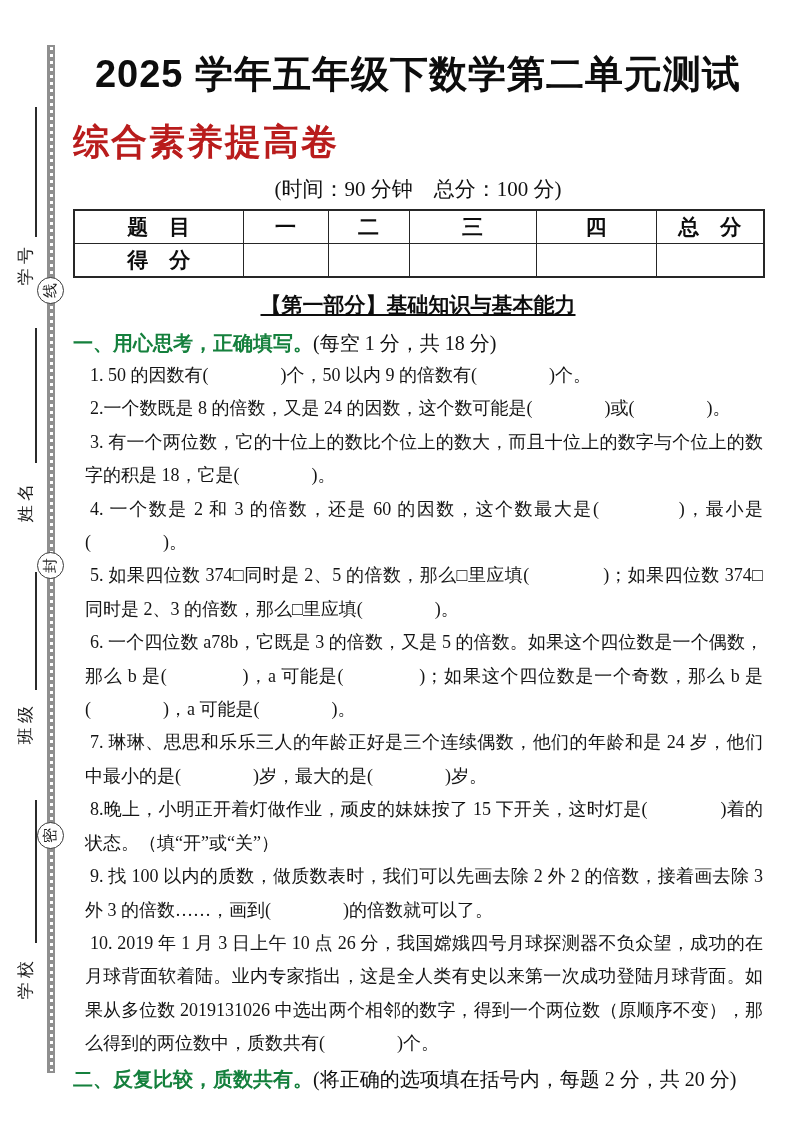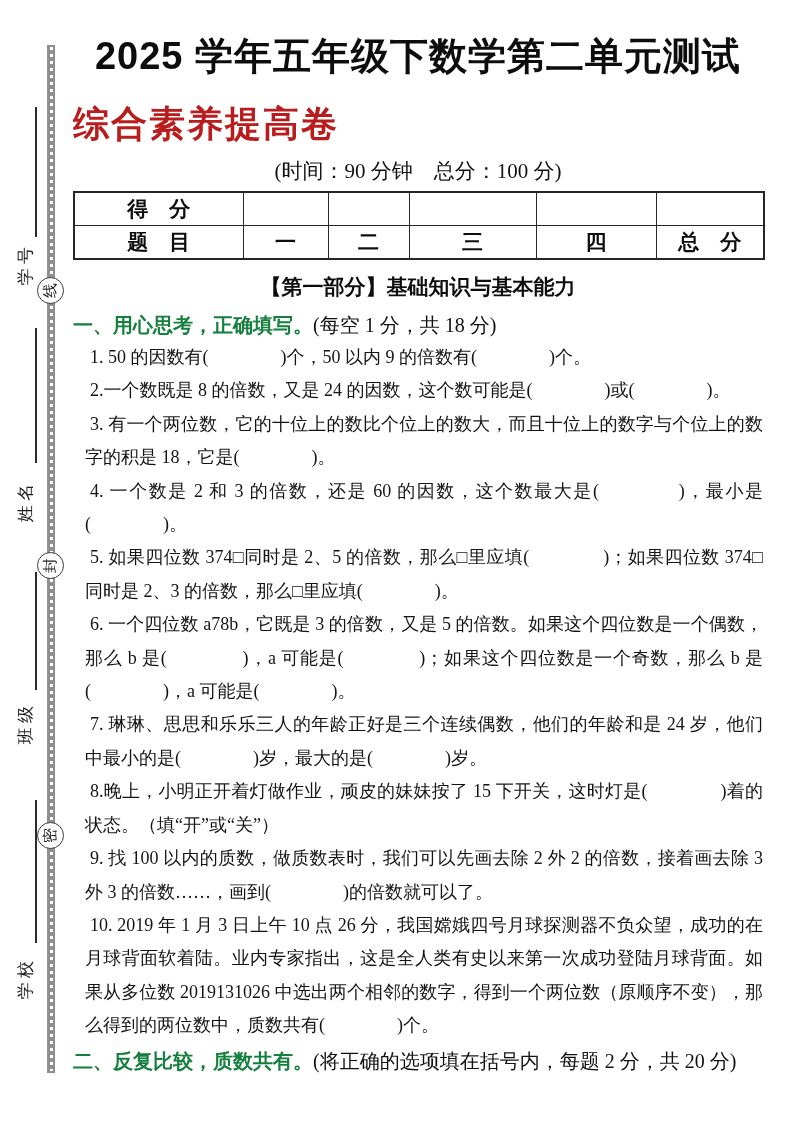--- a/index.html
+++ b/index.html
@@ -17,34 +17,34 @@
   .wl4{top:800px;height:143px;}
   .seal-label{position:absolute;left:-14px;width:80px;height:20px;line-height:20px;
         transform:rotate(-90deg);text-align:center;font-size:17px;color:#1a1a1a;}
   .sl1{top:256px;} .sl2{top:493px;} .sl3{top:715px;} .sl4{top:970px;}
   .stamp{position:absolute;left:37px;width:25px;height:25px;border-radius:50%;
         background:#ffffff;border:1.6px solid #3a3a3a;display:flex;align-items:center;
         justify-content:center;transform:rotate(-90deg);font-size:15px;color:#1a1a1a;}
   .st1{top:277px;} .st2{top:552px;} .st3{top:822px;}
 
   
-  .content{position:absolute;left:73px;top:32px;width:690px;}
+  .content{position:absolute;left:73px;top:50px;width:690px;}
   .title{margin:0;text-align:center;font-family:"Liberation Sans", sans-serif;
         font-weight:700;font-size:38px;line-height:48px;letter-spacing:1px;color:#0d0d0d;}
   .subtitle{margin:22px 0 0 0;font-family:"Liberation Sans", sans-serif;
         font-weight:700;font-size:36px;line-height:44px;letter-spacing:2px;color:#b91c1c;}
   .meta{margin-top:12px;text-align:center;font-size:21px;line-height:26px;}
 
   table.score{margin-top:7px;border-collapse:collapse;table-layout:fixed;width:690px;
         border:2px solid #262626;}
   table.score td{border:1.5px solid #262626;height:30px;text-align:center;vertical-align:middle;
         font-family:"Liberation Sans", sans-serif;font-weight:700;font-size:21px;color:#0d0d0d;}
 
   .part-heading{margin-top:12px;text-align:center;font-family:"Liberation Sans", sans-serif;
-        font-weight:700;font-size:21px;line-height:30px;color:#0d0d0d;}
+        font-weight:700;font-size:21px;line-height:30px;color:#0d0d0d;text-decoration:underline;}
   .sec-title{margin-top:7px;font-size:20px;line-height:32px;}
   .sec-title .b{font-family:"Liberation Sans", sans-serif;font-weight:700;color:#15803d;}
   .sec-title.second{margin-top:2px;}
 
   .questions{margin-left:12px;width:678px;}
   .questions p.q{margin:0;font-size:18px;line-height:33.4px;text-align:justify;
         text-indent:5px;color:#141414;}
 </style>
 </head>
 <body>
@@ -73,34 +73,34 @@
       <colgroup>
         <col style="width:169px">
           <col style="width:85px">
           <col style="width:81px">
         <col style="width:127px">
           <col style="width:120px">
           <col style="width:108px">
       </colgroup>
       <tbody>
           <tr>
+        <td>题　目</td>
+        <td>一</td>
+        <td>二</td>
+        <td>三</td>
+        <td>四</td>
+        <td>总　分</td>
+      </tr>
+      <tr>
         <td>得　分</td>
         <td></td>
         <td></td>
         <td></td>
         <td></td>
         <td></td>
-      </tr>
-      <tr>
-        <td>题　目</td>
-        <td>一</td>
-        <td>二</td>
-        <td>三</td>
-        <td>四</td>
-        <td>总　分</td>
       </tr>
     </tbody>
       </table>
 
     <div class="part-heading">【第一部分】基础知识与基本能力</div>
 
     <div class="sec-title">
       <span class="b">一、用心思考，正确填写。</span><span>(每空 1 分，共 18 分)</span>
     </div>
 

